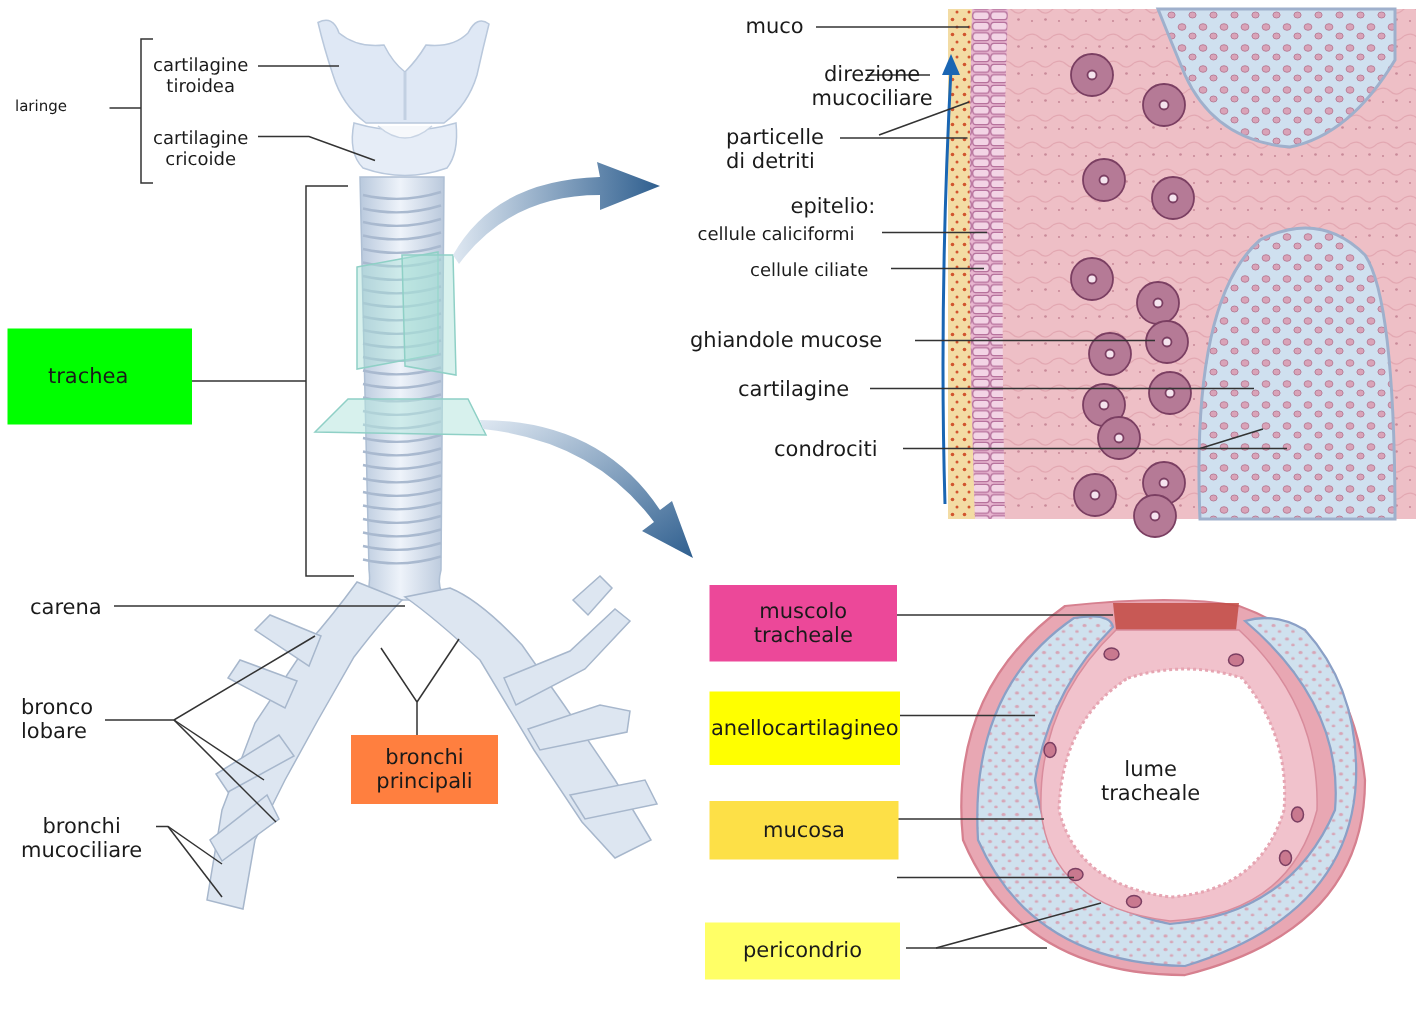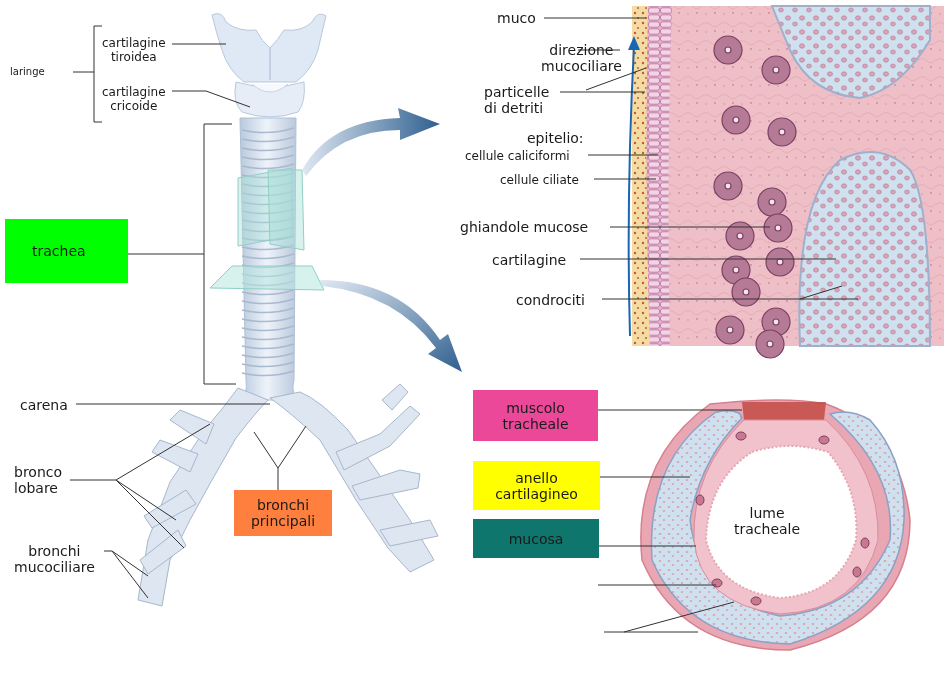--- a/index.html
+++ b/index.html
@@ -263,25 +263,28 @@
   <div class="lbl small" style="left:465px; top:149px;">cellule caliciformi</div>
   <div class="lbl small" style="left:500px; top:173px;">cellule ciliate</div>
   <div class="lbl" style="left:460px; top:219px;">ghiandole mucose</div>
   <div class="lbl" style="left:492px; top:252px;">cartilagine</div>
   <div class="lbl" style="left:516px; top:292px;">condrociti</div>
 
   <div class="box" style="left:473px; top:390px; width:125px; height:51px; background:#ec4899; flex-direction:column;">
     <div>muscolo</div>
     <div>tracheale</div>
   </div>
-  <div class="box" style="left:473px; top:461px; width:127px; height:49px; background:#ffff00; flex-direction:column;">
+  <div class="box" style="left:473px; top:461px; width:127px; height:49px; background:#ffff00; ">
     <div>anello</div>
     <div>cartilagineo</div>
   </div>
-  <div class="box" style="left:473px; top:519px; width:126px; height:39px; background:#0f766e;">
+  <div class="box" style="left:473px; top:534px; width:126px; height:39px; background:#fde047;">
     <span>mucosa</span>
+  </div>
+  <div class="box" style="left:470px; top:615px; width:130px; height:38px; background:#ffff66;">
+    <span>pericondrio</span>
   </div>
 
   <div class="lbl c" style="left:734px; top:505px;">
     <div>lume</div>
     <div>tracheale</div>
   </div>
 </div>
 
 </body></html>

